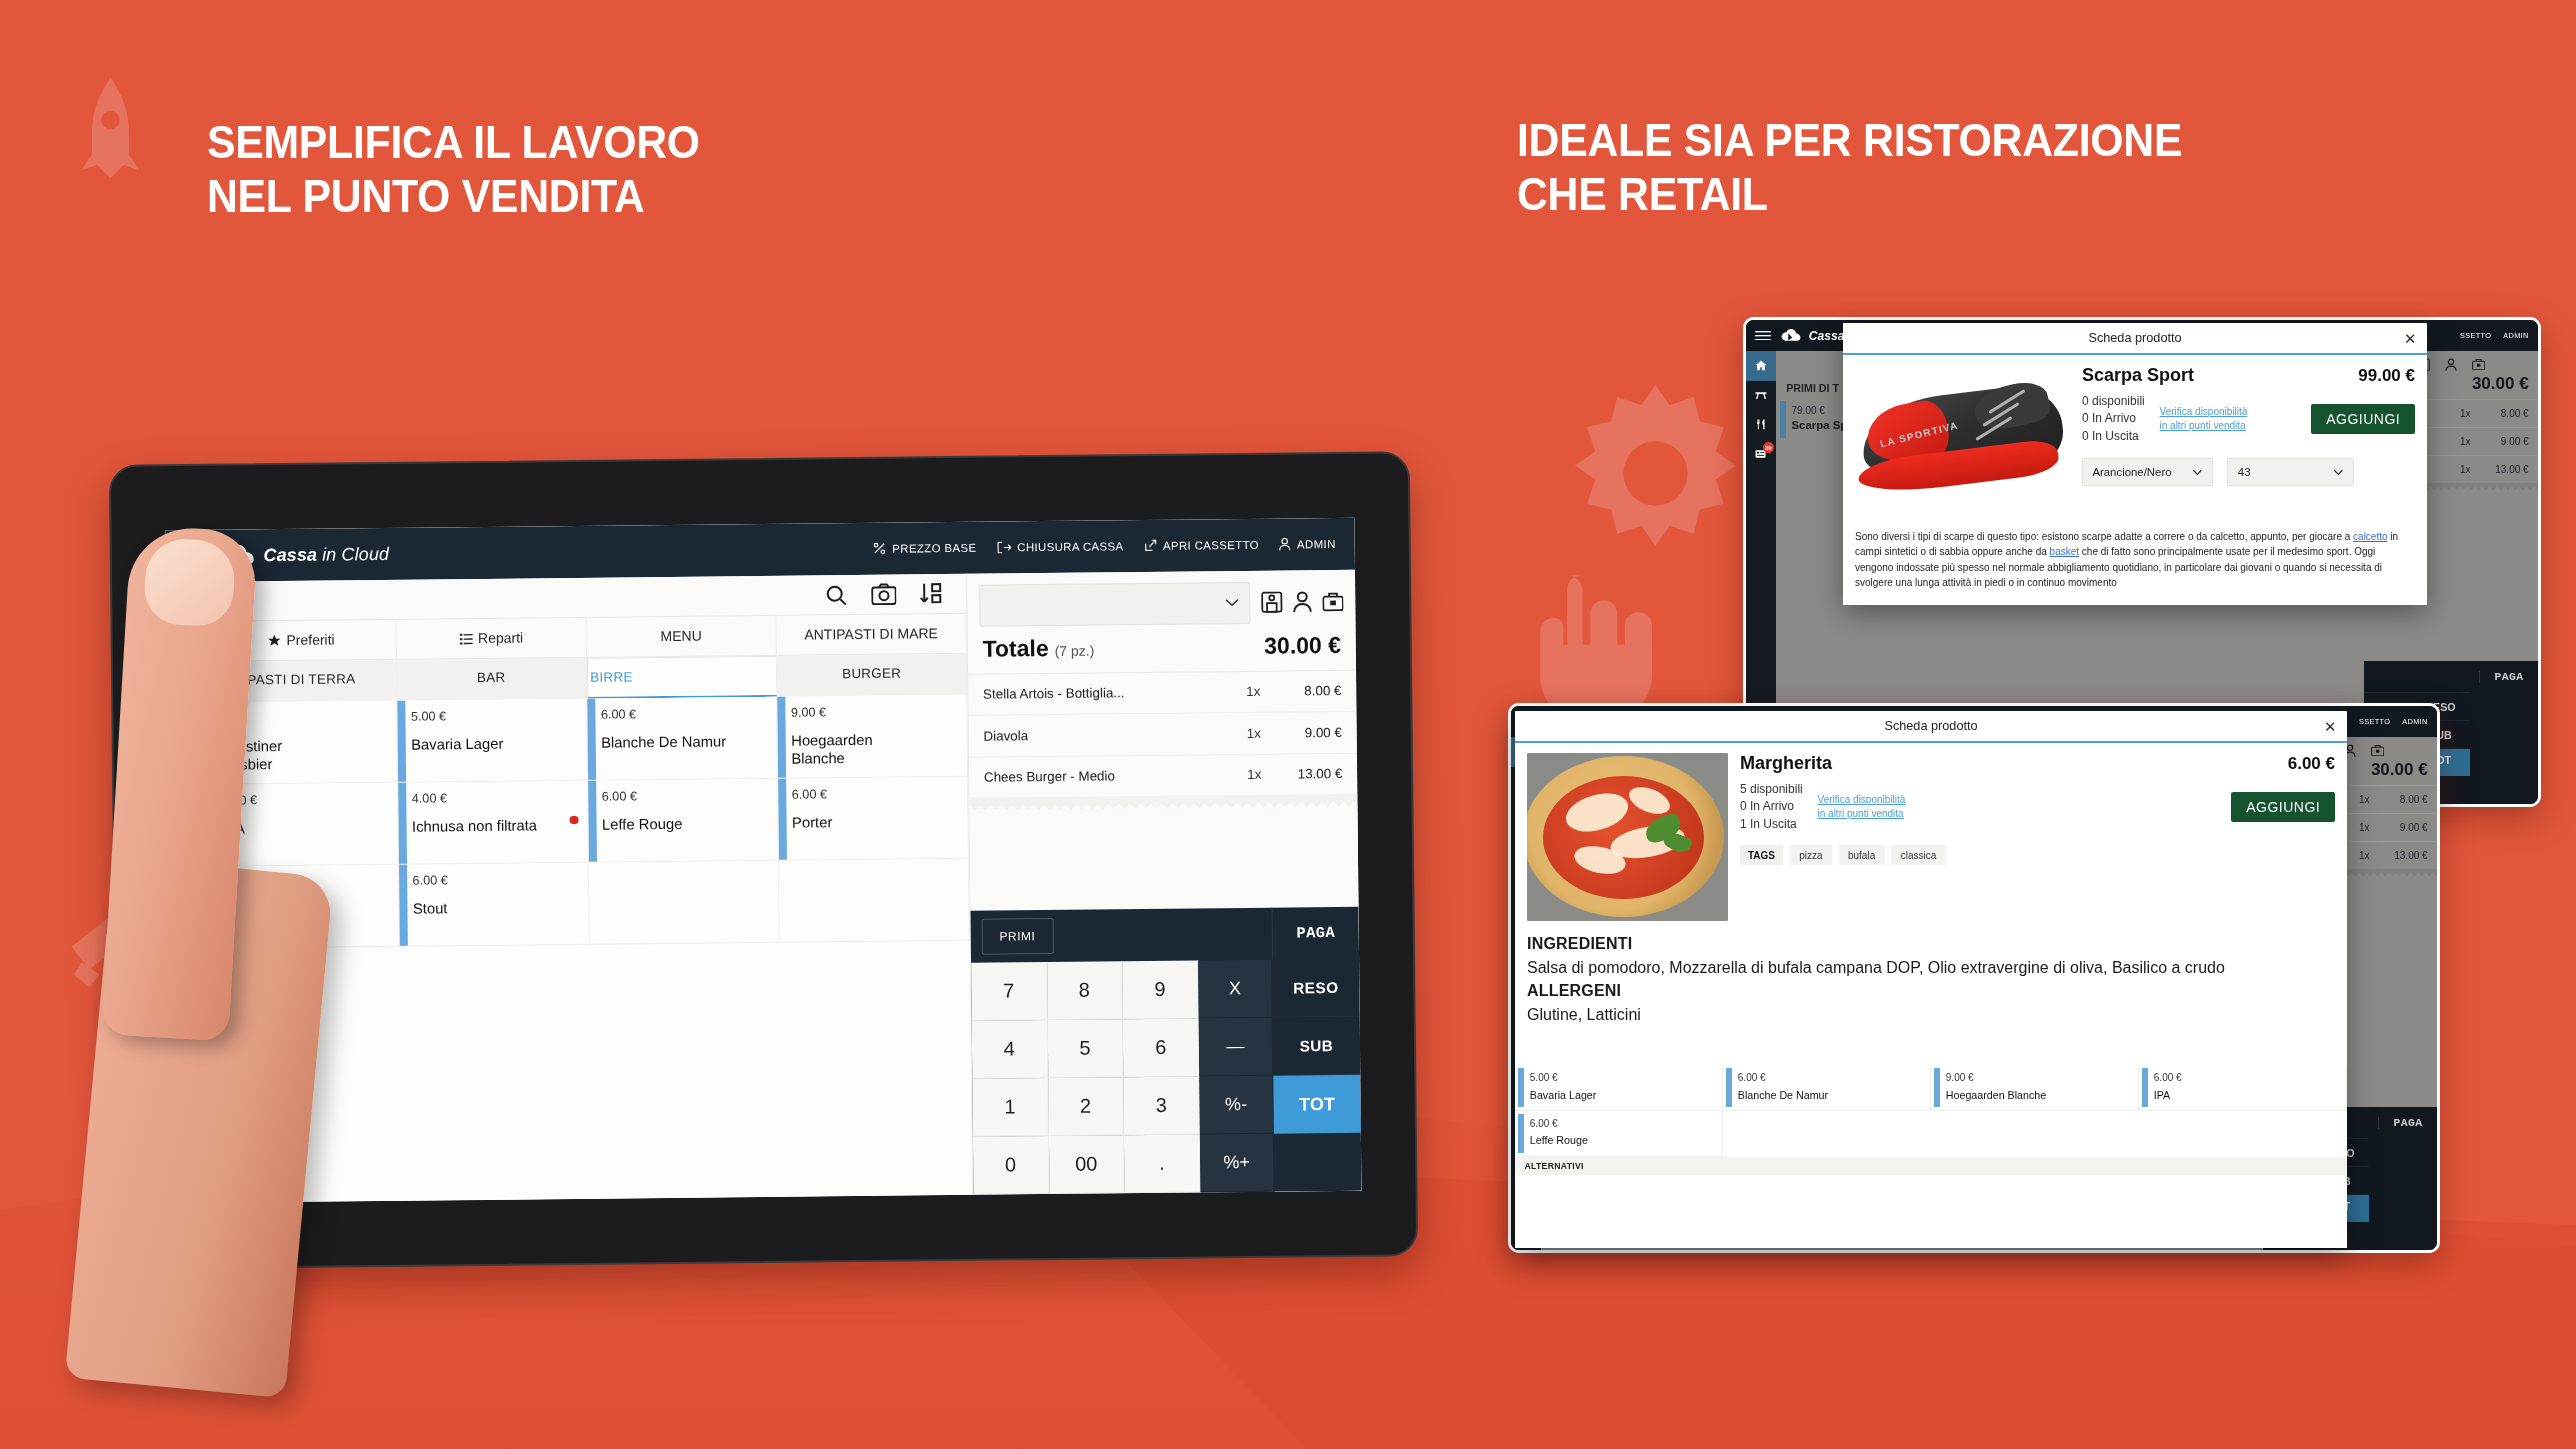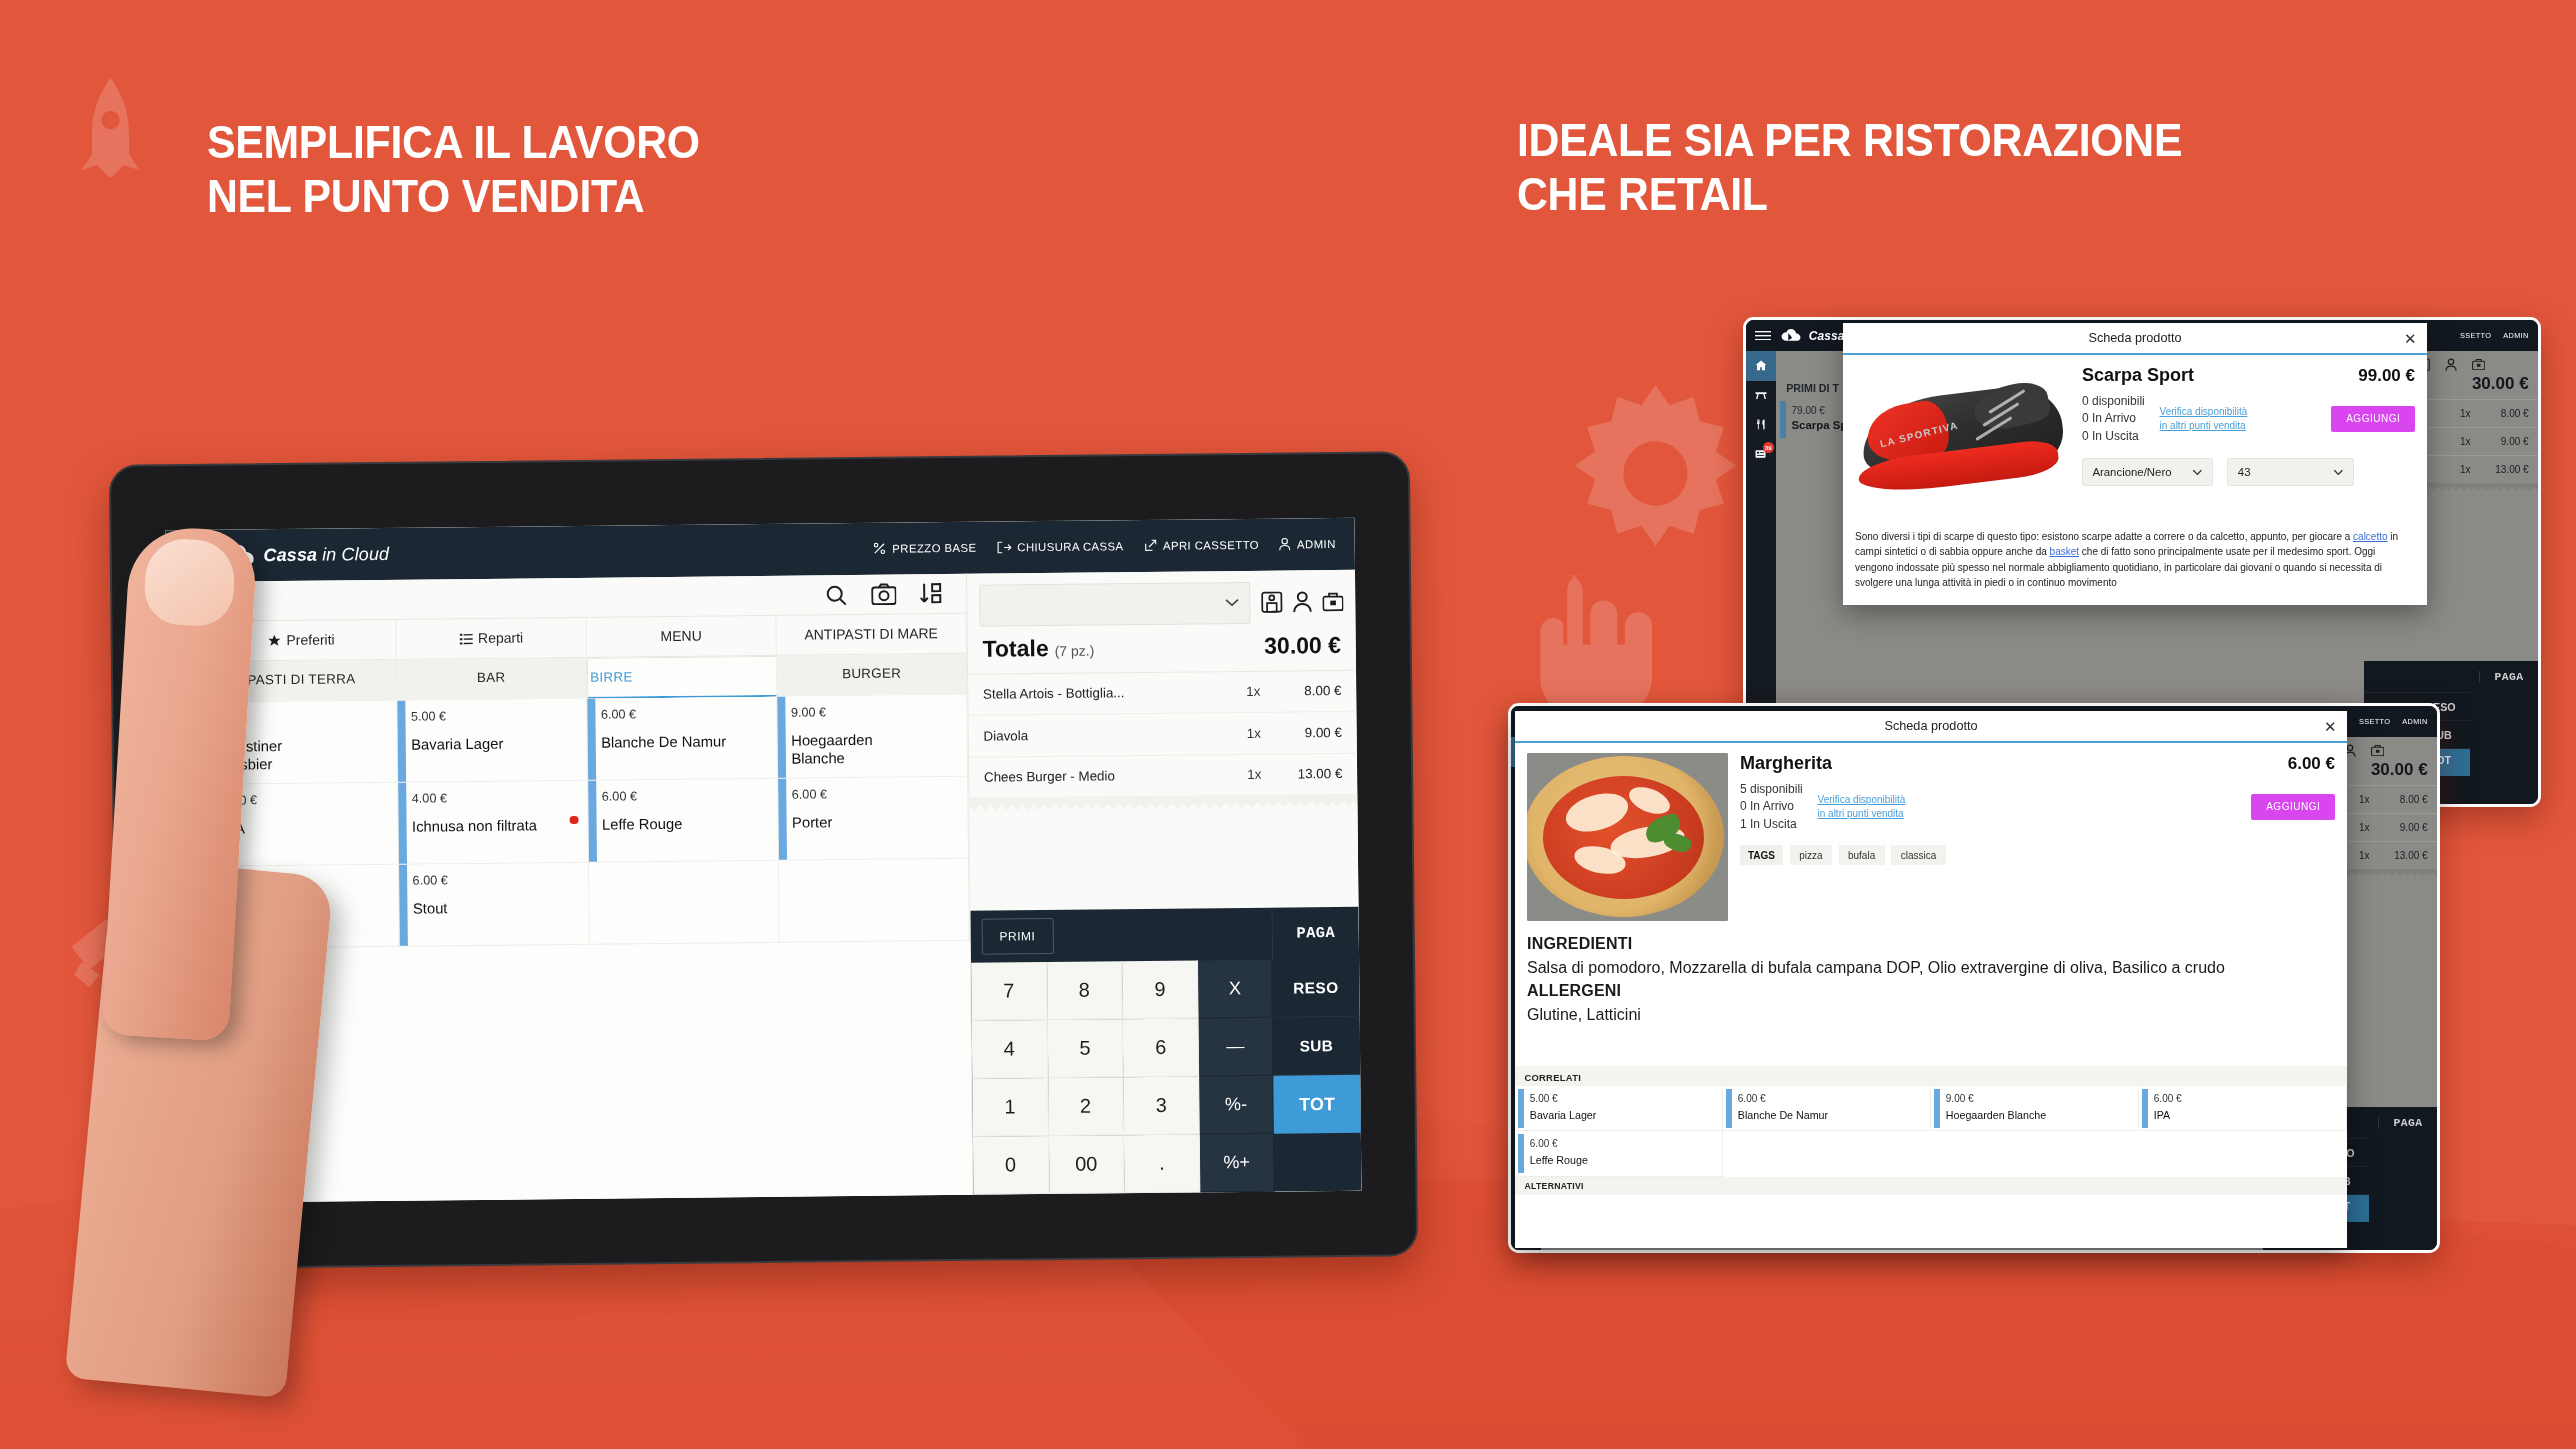--- a/index.html
+++ b/index.html
@@ -217,21 +217,21 @@
   .dlg-rule { height:2px; background:#4a9fd8; }
   .dlg-body { display:flex; padding:10.7px 12px 0 12px; gap:12px;}
   .prod-img { flex:none; border-radius:1.3px; background:#fff; overflow:hidden; }
   .prod-info { flex:1; min-width:0;}
   .prod-head { display:flex; align-items:flex-end;}
   .prod-head .nm { font-size:18px; font-weight:700; color:#111;}
   .prod-head .pr { margin-left:auto; font-size:17px; font-weight:700; color:#111;}
   .avail-row { display:flex; align-items:center; margin-top:6.7px; gap:14.8px;}
   .avail { font-size:12px; color:#333; line-height:1.45; white-space:pre-line;}
   .vlink { font-size:10px; color:#4a9fd8; text-decoration:underline; line-height:1.35; white-space:pre-line;}
-  .btn-add { margin-left:auto; background:#d946ef; color:#fff; font-size:10px; letter-spacing:0.5px;
+  .btn-add { margin-left:auto; background:#14532d; color:#fff; font-size:14px; letter-spacing:0.5px;
              padding:7.4px 14.8px; border-radius:2px; }
   .selects { display:flex; gap:14.8px; margin-top:13.4px;}
   .sel { background:#f1f1ee; border:0.7px solid #e2e2de; border-radius:2px; padding:6.7px 9.4px; font-size:11.4px;
          display:flex; align-items:center; gap:20px; color:#222; min-width:127px;}
   .sel span.v { flex:1;}
   .tags { display:flex; align-items:center; gap:6.7px; margin-top:12px;}
   .tags .tg-lbl { font-size:10px; font-weight:700; color:#111; background:#f0f0ec; padding:4.7px 8px;}
   .tags .tg { font-size:10px; color:#333; background:#f2f2ee; padding:4.7px 9.4px;}
   .descr { font-size:10px; color:#222; line-height:1.55; padding:9.4px 12px 0 12px;}
   .descr a { color:#3b6fd4; }
@@ -963,21 +963,20 @@
 
   <div class="ingred">
     <b>INGREDIENTI</b><br>
     <span>Salsa di pomodoro, Mozzarella di bufala campana DOP, Olio extravergine di oliva, Basilico a crudo</span><br>
     <b>ALLERGENI</b><br>
     <span>Glutine, Latticini</span>
   </div>
 
   <div style="height:39px"></div>
 
-  <div class="rel-hdr">CORRELATI</div>
   <div class="rel-grid">
     <div class="rel-cell">
         <span class="b"></span>
       <div class="pr">5.00 €</div>
       <div class="nm">Bavaria Lager</div>
       </div>
     <div class="rel-cell">
         <span class="b"></span>
       <div class="pr">6.00 €</div>
       <div class="nm">Blanche De Namur</div>

